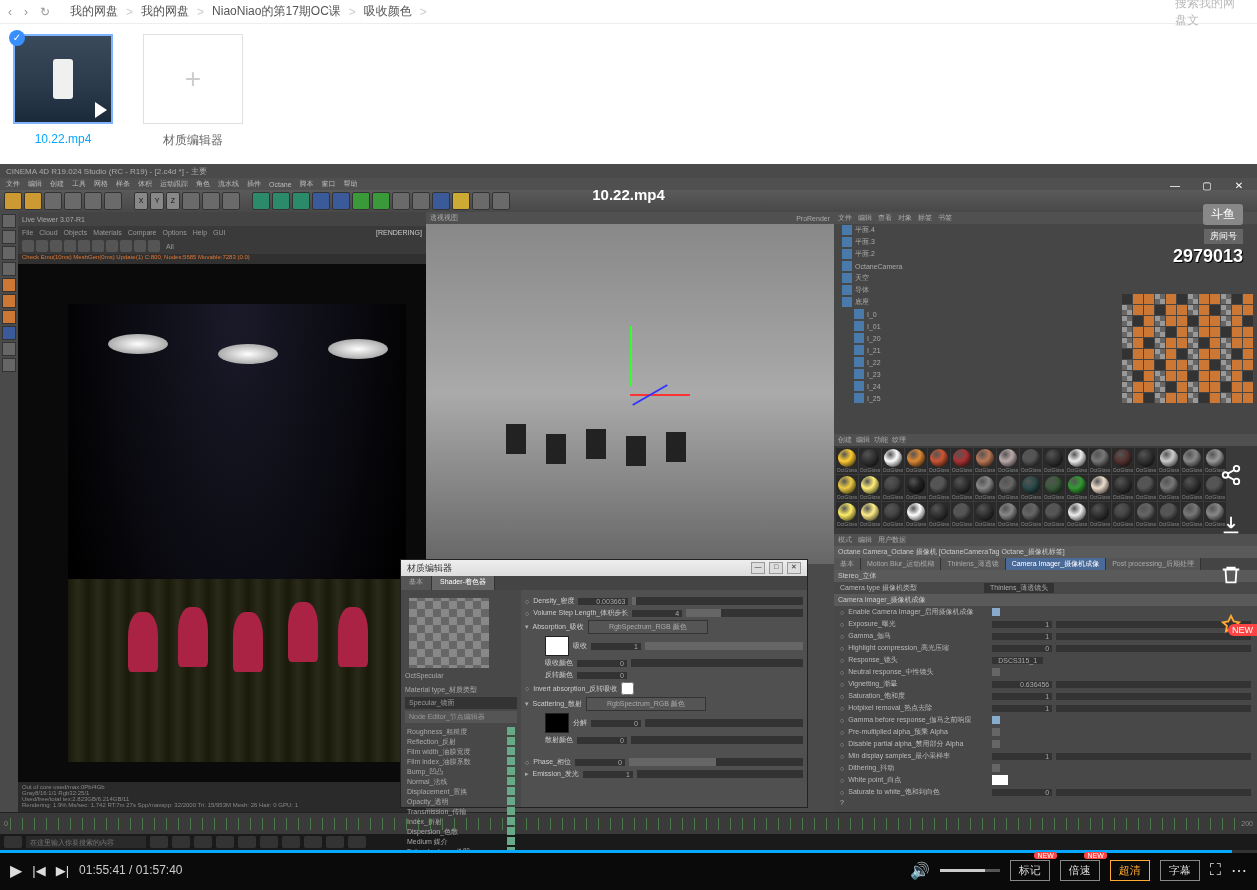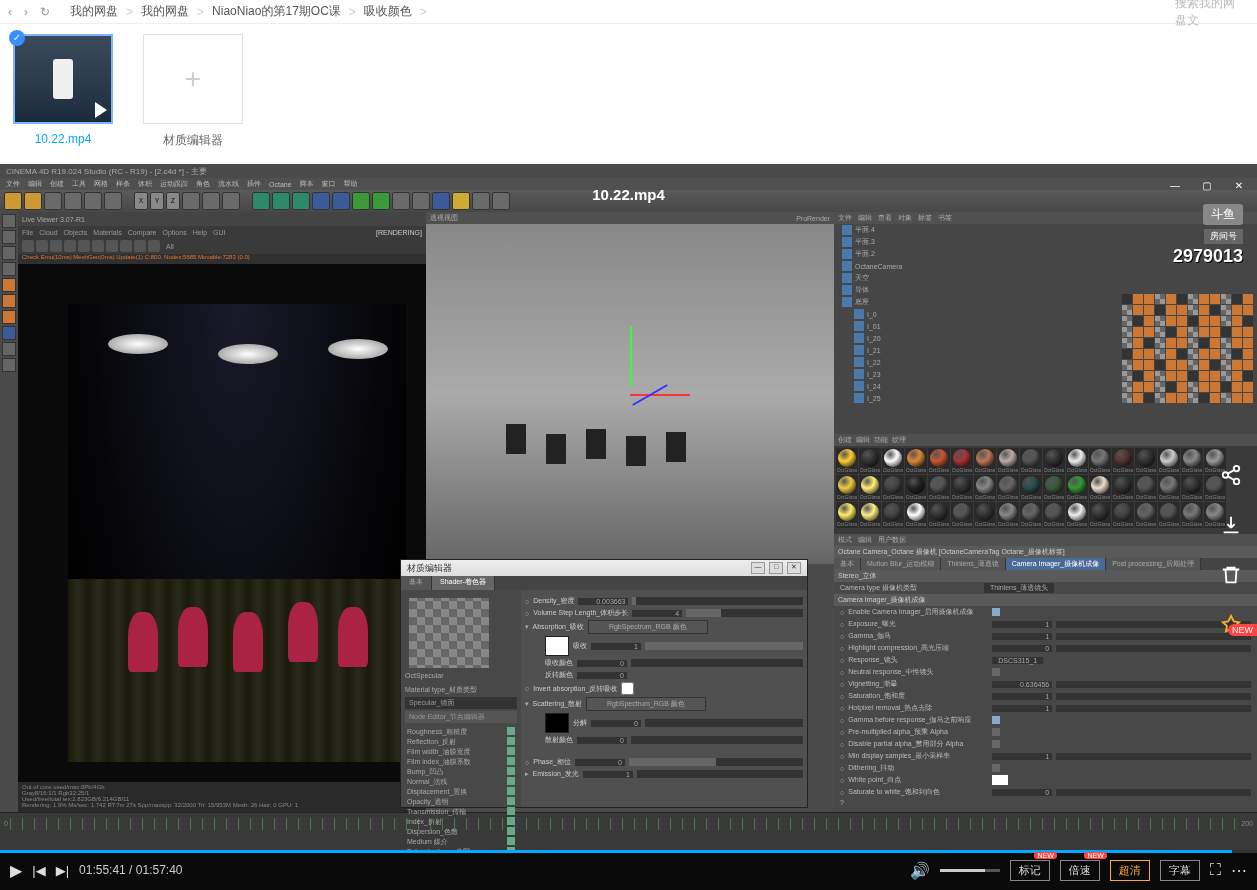--- a/index.html
+++ b/index.html
@@ -1051,20 +1051,34 @@
             </div>
         </div>
       </div>
     </div>
 
     <div class="c4d-timeline">
       <span>0</span>
         <div class="tick"></div>
         <span>200</span>
     </div>
+    <div class="c4d-taskbar">
+      <div class="tb"></div>
+      <input type="text" style="width: 120px; height: 12px; background: rgb(42, 42, 42); border: none; color: rgb(136, 136, 136); font-size: 7px; padding: 0px 4px;" placeholder="在这里输入你要搜索的内容">
+      <div class="tb"></div>
+        <div class="tb"></div>
+        <div class="tb"></div>
+        <div class="tb"></div>
+        <div class="tb"></div>
+        <div class="tb"></div>
+        <div class="tb"></div>
+        <div class="tb"></div>
+        <div class="tb"></div>
+        <div class="tb"></div>
+    </div>
   </div>
 
   <div class="player-controls">
     <div class="progress-bar">
         <div class="prog" id="prog-fill" style="width: 98%;"></div>
       </div>
     <div class="pc-btn">▶</div>
     <div class="pc-btn" style="font-size:13px">|◀</div>
     <div class="pc-btn" style="font-size:13px">▶|</div>
     <div class="pc-time">

